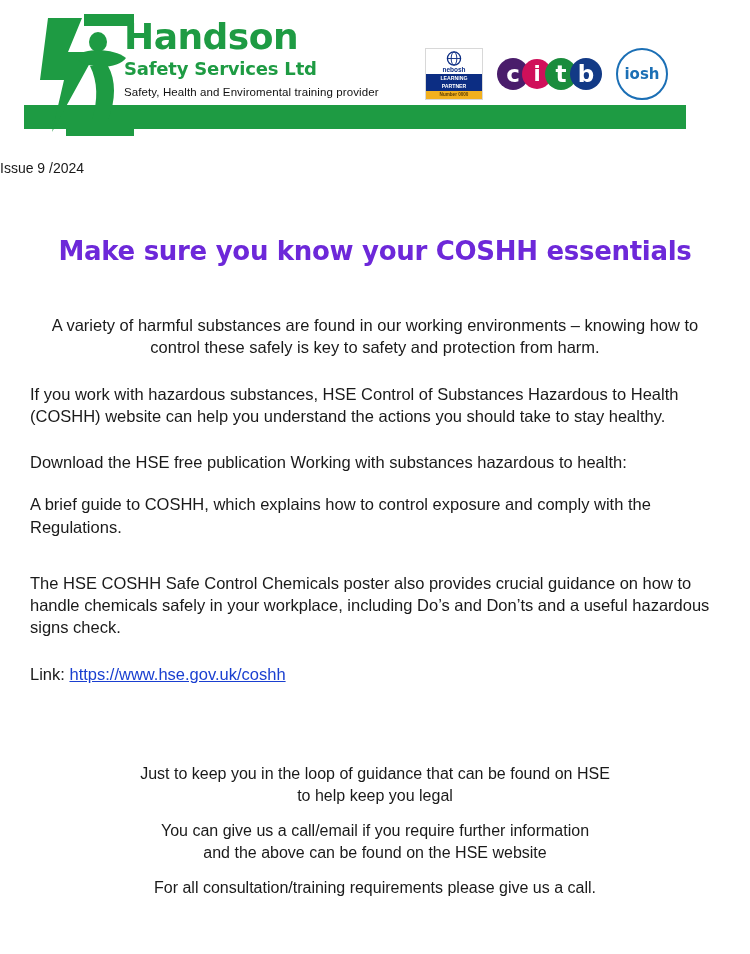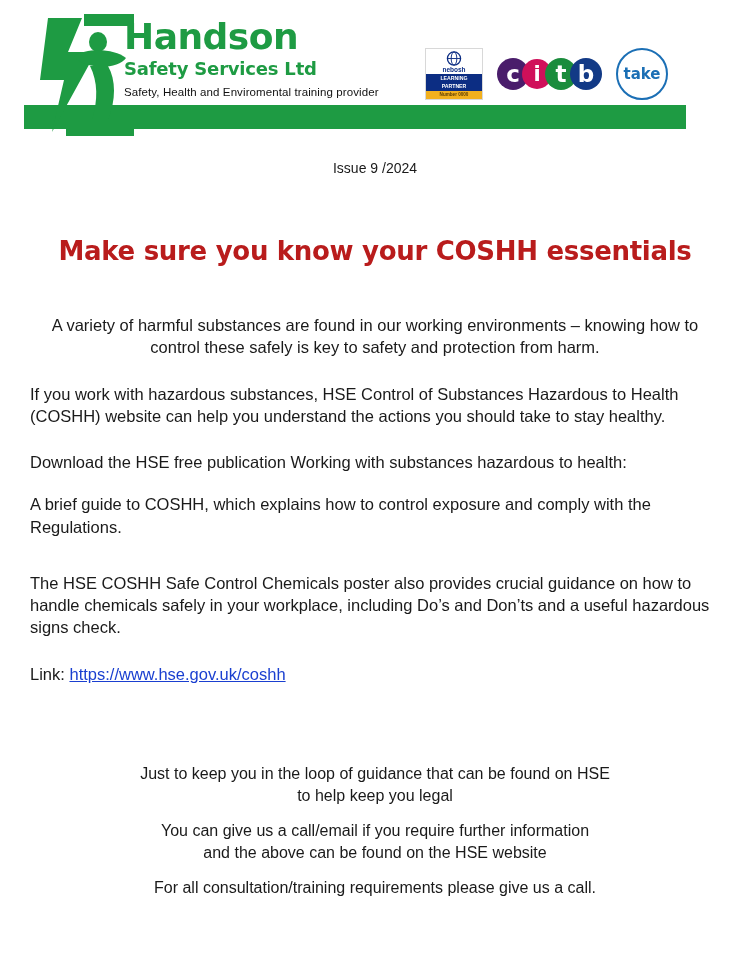--- a/index.html
+++ b/index.html
@@ -148,30 +148,29 @@
     border: 2px solid #1b6fb5;
     display: flex; align-items: center; justify-content: center;
     color: #1b6fb5;
     font-family: "DejaVu Sans", sans-serif;
     font-weight: bold;
     font-size: 15px;
   }
 
   
   .issue-line {
-    text-align: center;
     font-size: 14px;
     color: #1a1a1a;
     margin-top: 20px;
     font-family: "Liberation Sans", sans-serif;
   }
 
   .headline {
     text-align: center;
-    color: #b91c1c;
+    color: #6d28d9;
     font-family: "DejaVu Sans", sans-serif;
     font-weight: bold;
     font-size: 26px;
     margin-top: 60px;
     letter-spacing: -0.3px;
   }
 
   .content {
     margin: 0 30px;
     font-size: 16.5px;
@@ -246,21 +245,21 @@
       <div class="nebosh-strip">Number 0000</div>
     </div>
 
     <div class="citb-badge">
       <div class="citb-circle citb-c">c</div>
       <div class="citb-circle citb-i">i</div>
       <div class="citb-circle citb-t">t</div>
       <div class="citb-circle citb-b">b</div>
     </div>
 
-    <div class="iosh-badge">take</div>
+    <div class="iosh-badge">iosh</div>
 
   </div>
 </div>
 
 <div class="issue-line">Issue 9 /2024</div>
 
 <div class="headline">Make sure you know your COSHH essentials</div>
 
 <div class="content">
 

